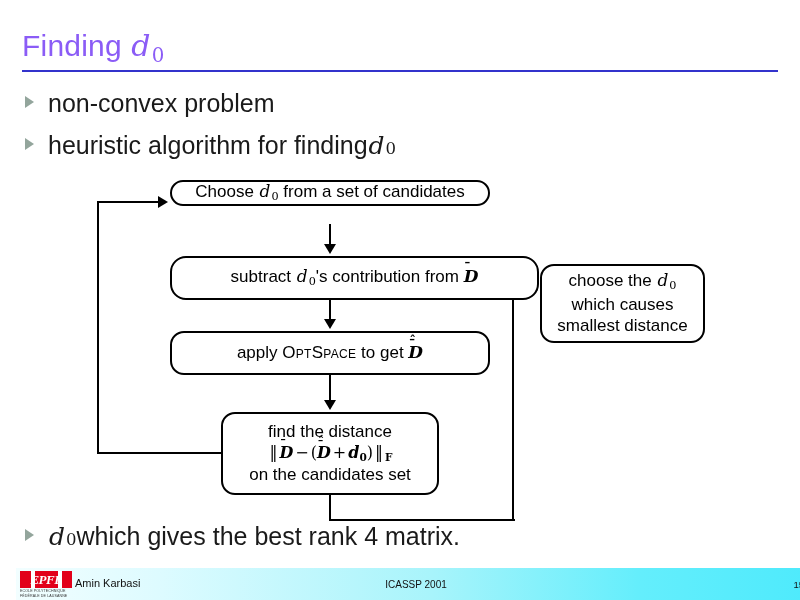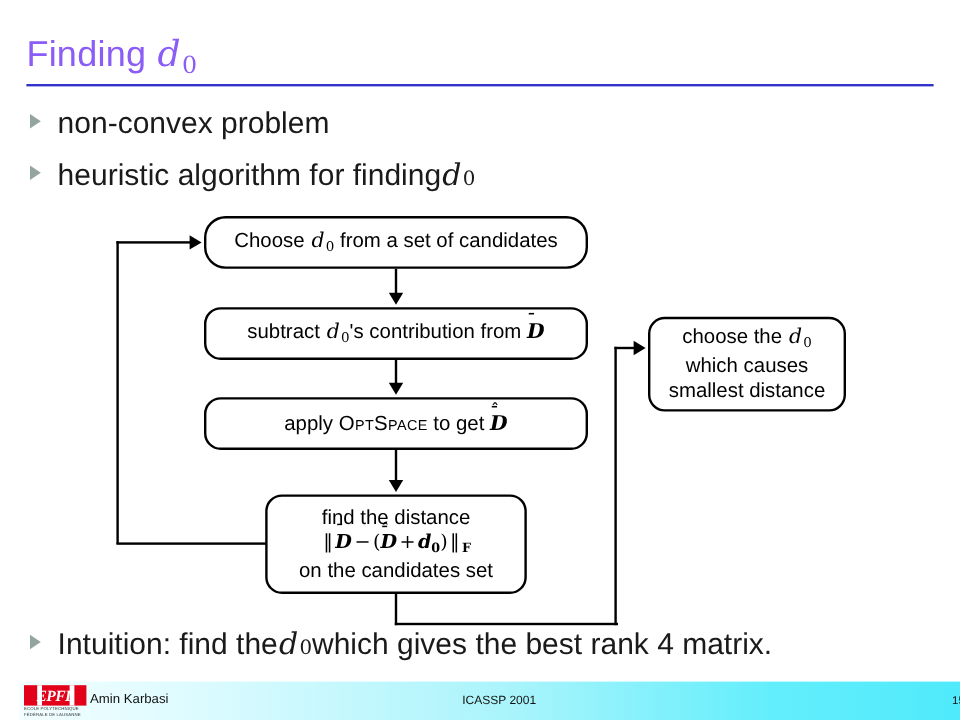--- a/index.html
+++ b/index.html
@@ -136,22 +136,22 @@
     background: #ffffff;
     display: flex;
     align-items: center;
     justify-content: center;
     text-align: center;
     font-size: 17px;
     color: #000000;
     line-height: 1.28;
     white-space: nowrap;
   }
-  #box-choose     { left: 170px; top: 180px; width: 320px; height: 44px; border-radius: 18px; }
-  #box-subtract   { left: 170px; top: 256px; width: 320px; height: 44px; }
+  #box-choose     { left: 170px; top: 180px; width: 320px; height: 26px; }
+  #box-subtract   { left: 170px; top: 256px; width: 369px; height: 44px; border-radius: 16px; }
   #box-optspace   { left: 170px; top: 331px; width: 320px; height: 44px; }
   #box-distance   { left: 221px; top: 412px; width: 218px; height: 83px; flex-direction: column; }
   #box-choose-min { left: 540px; top: 264px; width: 165px; height: 79px; flex-direction: column; }
 
   .fline { position: absolute; background: #000000; }
   .fline.v { width: 2.4px; }
   .fline.h { height: 2.4px; }
 
   .arrowhead {
     position: absolute;
@@ -261,21 +261,20 @@
 
 <div class="bullet-row" id="bullet-2">
   <span class="bullet-marker"></span>
   <span>heuristic algorithm for finding </span>
     <span class="mi">d</span>
     <span class="sub">0</span>
 </div>
 
 <div class="bullet-row" id="bullet-3">
   <span class="bullet-marker"></span>
-  <span>Intuition: find the </span>
     <span class="mi">d</span>
     <span class="sub">0</span>
     <span> which gives the best rank 4 matrix.</span>
 </div>
 
 <div id="flow">
 
   <div class="fline v" style="left:328.8px; top:224px; height:22px;"></div>
   <div class="arrowhead arrow-down" style="left:324px; top:244px;"></div>
 

